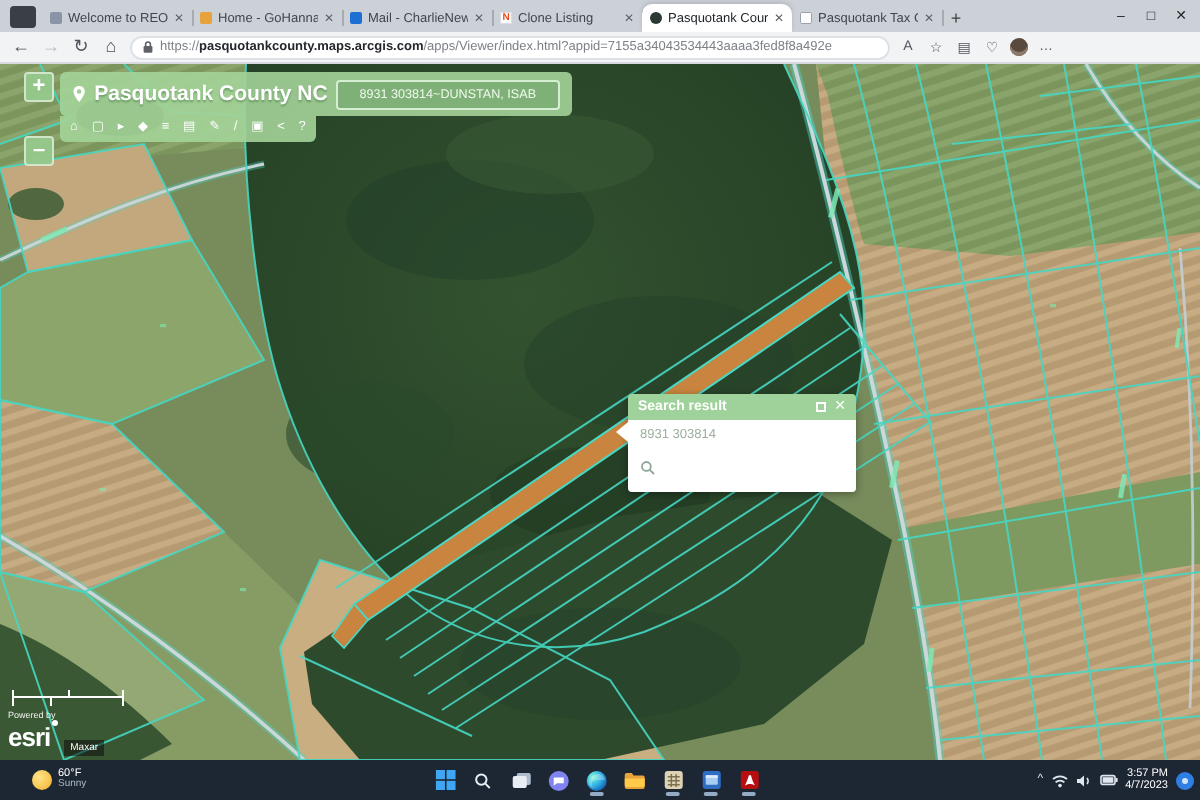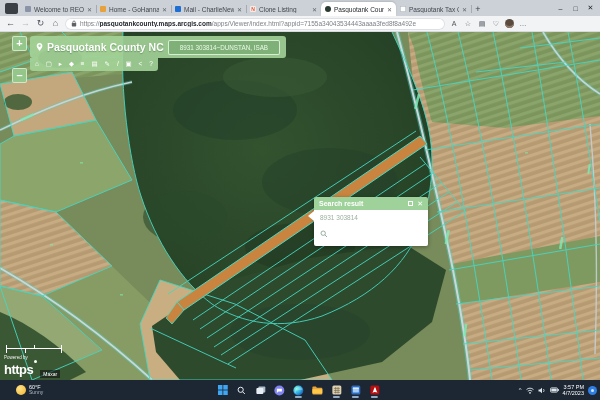--- a/index.html
+++ b/index.html
@@ -333,21 +333,21 @@
     </div>
 
     <div class="scalebar">
       <div class="sb-row top"></div>
       <div class="sb-row bot"></div>
     </div>
 
     <div class="attrib">
       <div>
         <span class="powered">Powered by</span>
-        <span class="esri">https</span><span class="esri-dot"></span>
+        <span class="esri">esri</span><span class="esri-dot"></span>
       </div>
       <span class="maxar">Maxar</span>
     </div>
   </div>
 
   <div class="taskbar">
     <div class="weather">
       <span class="sun"></span>
       <span class="wtxt">
         <span class="wtemp">60°F</span>

